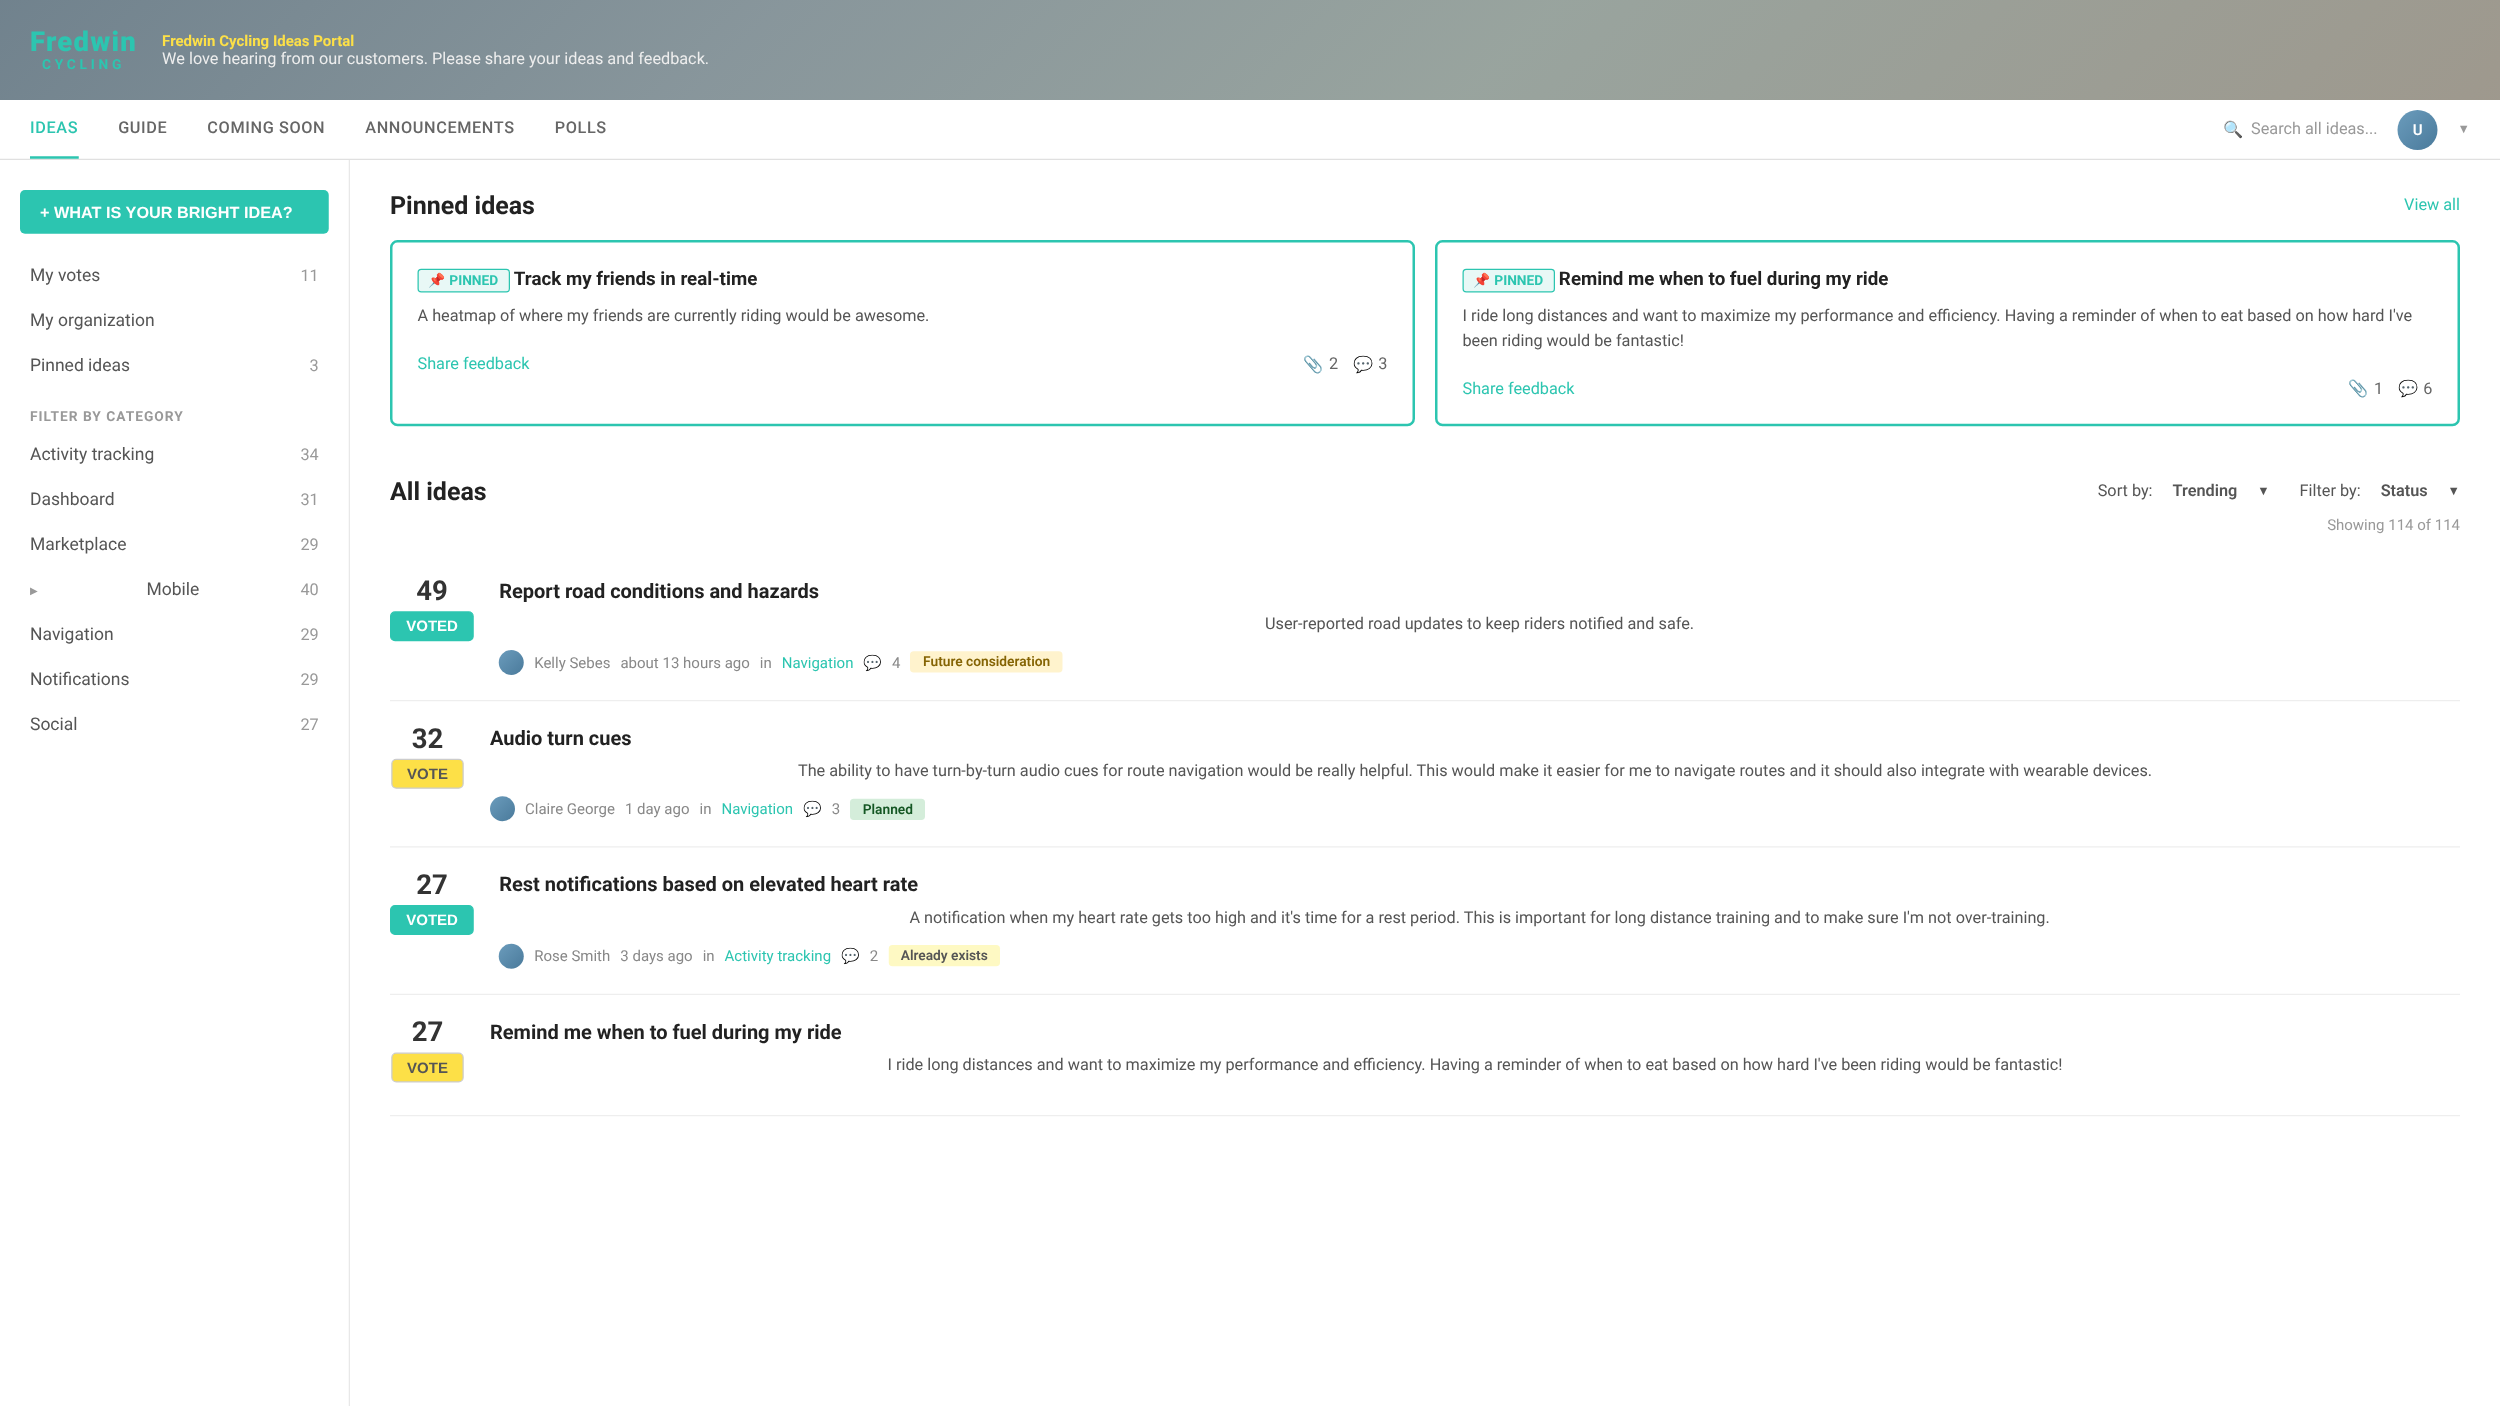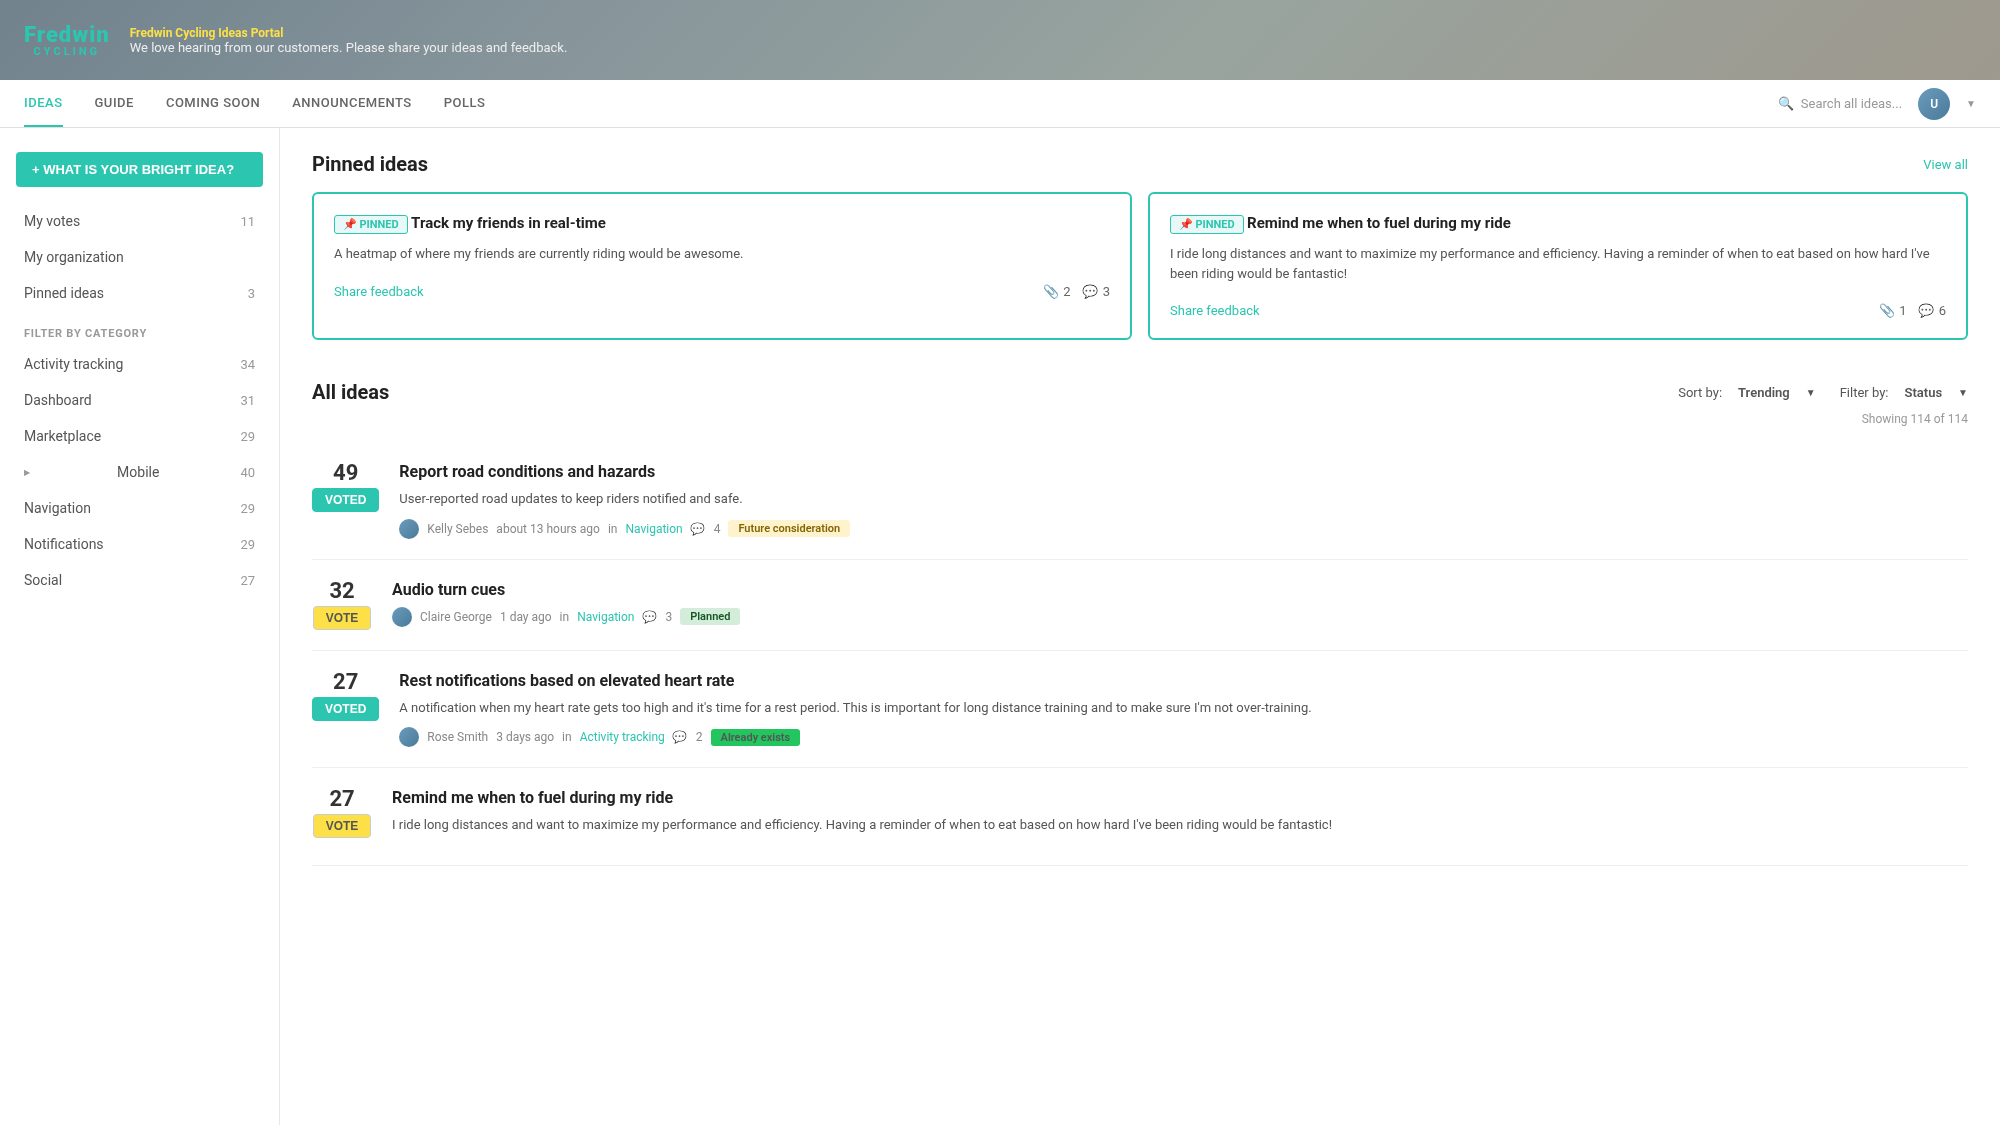--- a/index.html
+++ b/index.html
@@ -328,20 +328,21 @@
       font-weight: 700;
       color: #222;
       margin-bottom: 8px;
       cursor: pointer;
     }
     .idea-desc {
       font-size: 13px;
       color: #555;
       line-height: 1.5;
       margin-bottom: 10px;
+      text-align: center;
     }
     .idea-meta {
       display: flex;
       align-items: center;
       gap: 8px;
       font-size: 12px;
       color: #888;
     }
     .meta-avatar {
       width: 20px;
@@ -352,21 +353,21 @@
     }
     .status-badge {
       display: inline-block;
       padding: 2px 10px;
       border-radius: 3px;
       font-size: 11px;
       font-weight: 600;
     }
     .status-future { background: #fff3cd; color: #856404; }
     .status-planned { background: #d4edda; color: #155724; }
-    .status-exists { background: #22c55e; color: #555; }
+    .status-exists { background: #fef9c3; color: #555; }
   </style>
 </head>
 <body>
 
 <div class="header">
   <div class="header-bg"></div>
   <div class="header-content">
     <div class="logo">
       <span class="logo-top">Fredwin</span>
       <span class="logo-bottom">CYCLING</span>
@@ -529,20 +530,21 @@
       </div>
     </div>
 
     <div class="idea-item">
       <div class="vote-section">
         <span class="vote-count">32</span>
         <button class="vote-btn">VOTE</button>
       </div>
       <div class="idea-content">
         <div class="idea-title">Audio turn cues</div>
+        <div class="idea-desc">The ability to have turn-by-turn audio cues for route navigation would be really helpful. This would make it easier for me to navigate routes and it should also integrate with wearable devices.</div>
         <div class="idea-meta">
           <span class="meta-avatar"></span>
           <span>Claire George</span>
           <span>1 day ago</span>
           <span>in</span>
           <span style="color:#2cc5b0;cursor:pointer;">Navigation</span>
           <span>💬</span>
           <span>3</span>
           <span class="status-badge status-planned">Planned</span>
         </div>

